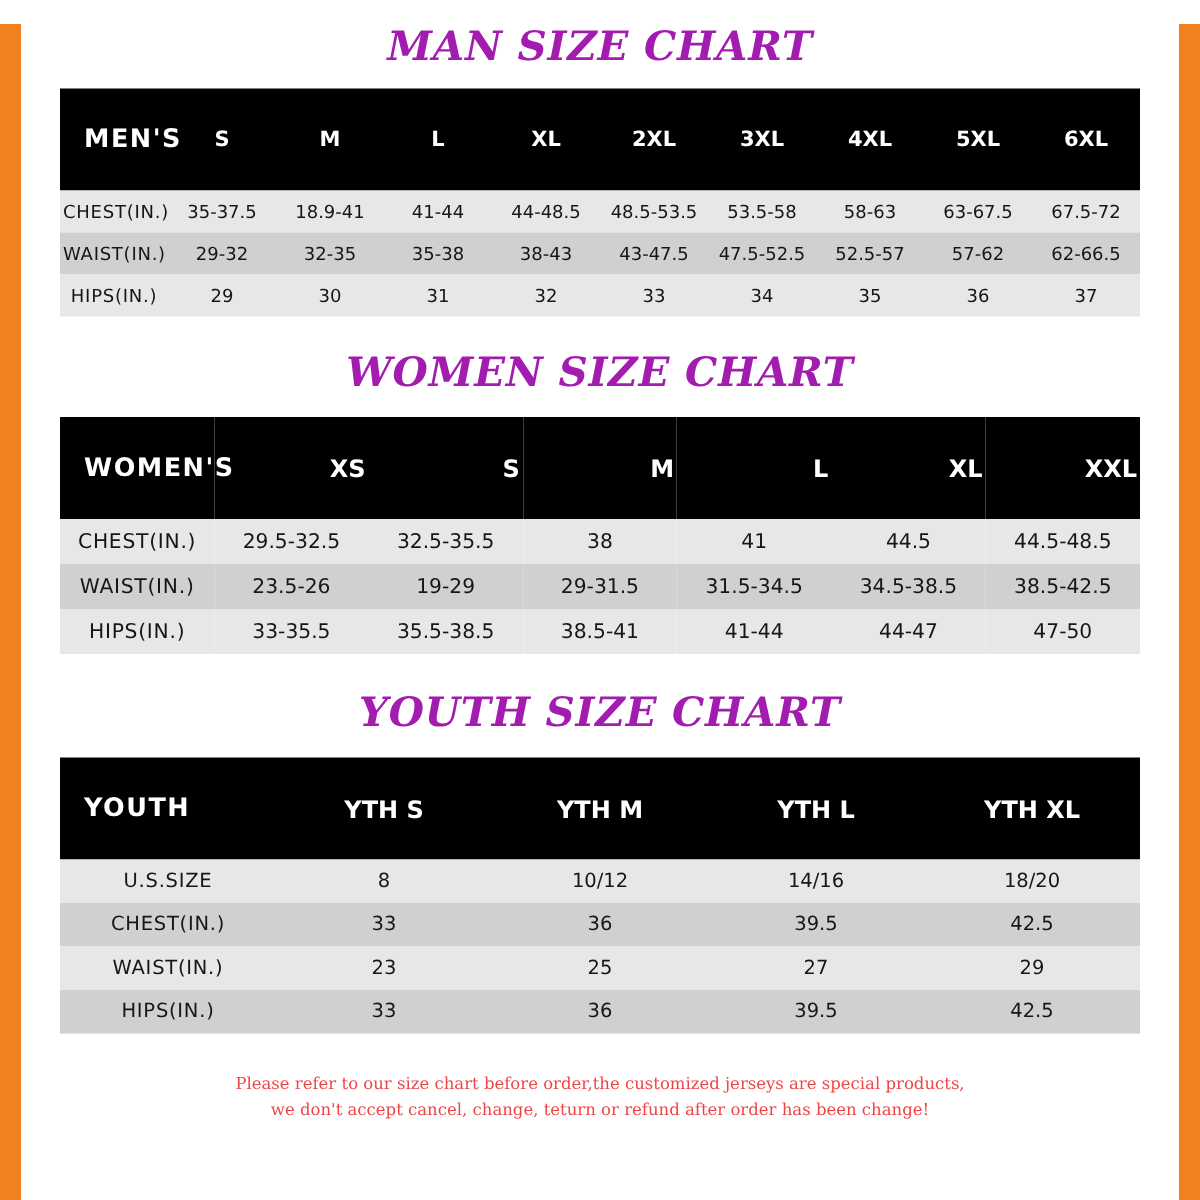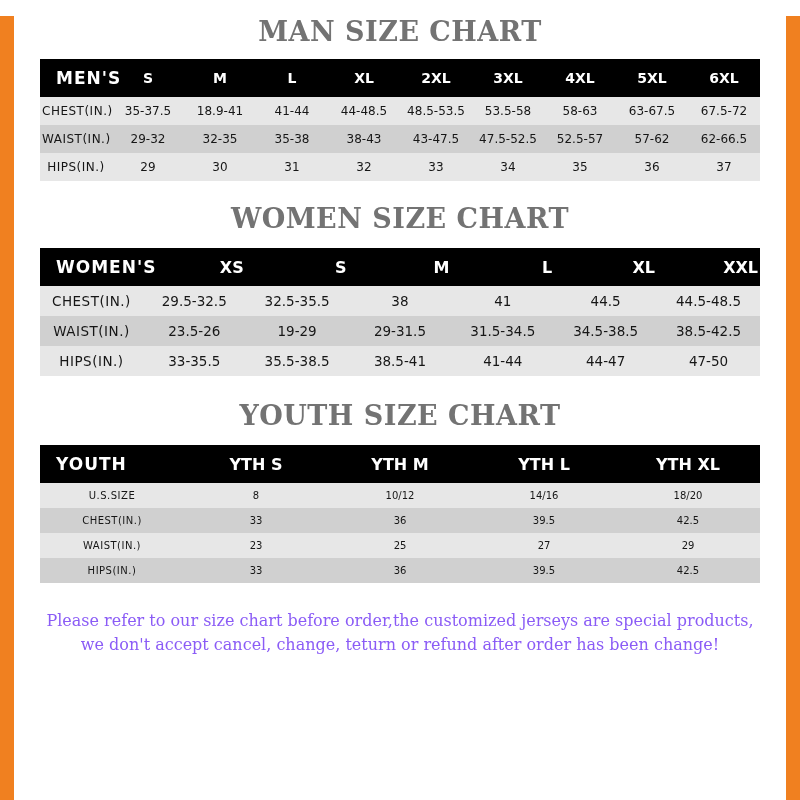--- a/index.html
+++ b/index.html
@@ -39,22 +39,23 @@
     line-height: 1;
   }
   .content {
     padding: 0 26px;
   }
   .section-title {
     text-align: center;
     font-family: "DejaVu Serif", serif;
     font-weight: bold;
     font-size: 27px;
-    color: #737373;
+    color: #a21caf;
     letter-spacing: 0.5px;
+    font-style: italic;
   }
   .t-man { margin-top: 16px; margin-bottom: 12px; }
   .t-women { margin-top: 22px; margin-bottom: 14px; }
   .t-youth { margin-top: 24px; margin-bottom: 14px; }
 
   table.size-table {
     width: 100%;
     border-collapse: collapse;
     table-layout: fixed;
   }
@@ -64,21 +65,21 @@
     font-family: "DejaVu Sans", sans-serif;
   }
   
   table.size-table thead tr {
     background: #000000;
   }
   table.size-table thead th {
     color: #ffffff;
     font-weight: bold;
     font-size: 15px;
-    padding: 9px 2px;
+    padding: 24px 2px;
   }
   table.size-table thead th.corner {
     text-align: left;
     padding-left: 16px;
     letter-spacing: 1px;
   }
   
   table.size-table tbody td {
     font-size: 13px;
     color: #161616;
@@ -95,29 +96,29 @@
   #men-table thead th { font-size: 14px; }
   #men-table thead th.corner { font-size: 17px; }
   #men-table tbody td { font-size: 12px; }
 
   #women-table thead th { font-size: 16px; text-align: right; }
   #women-table thead th.corner { font-size: 17px; }
   #women-table tbody td { font-size: 13.5px; }
 
   #youth-table thead th { font-size: 16px; }
   #youth-table thead th.corner { font-size: 17px; }
-  #youth-table tbody td { font-size: 10px; }
+  #youth-table tbody td { font-size: 13px; }
 
   .footer-note {
     margin-top: 26px;
     padding: 0 6px;
     text-align: center;
-    color: #8b5cf6;
+    color: #ef4444;
     font-family: "DejaVu Serif", serif;
-    font-size: 16px;
+    font-size: 11px;
     line-height: 1.5;
   }
   .footer-note div { white-space: nowrap; }
 </style>
 </head>
 <body>
 
 <div class="page">
 
 

